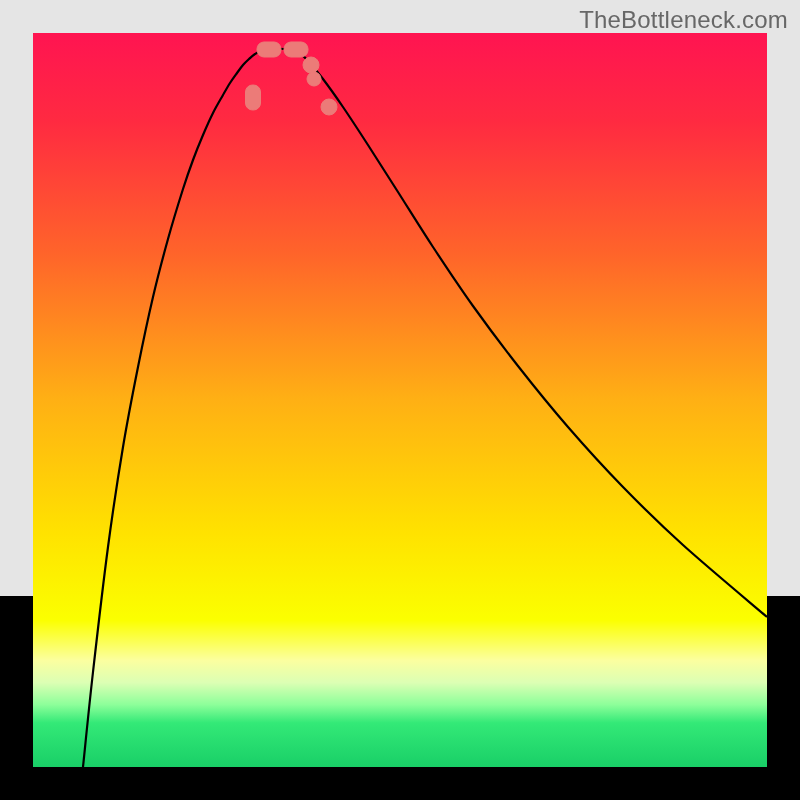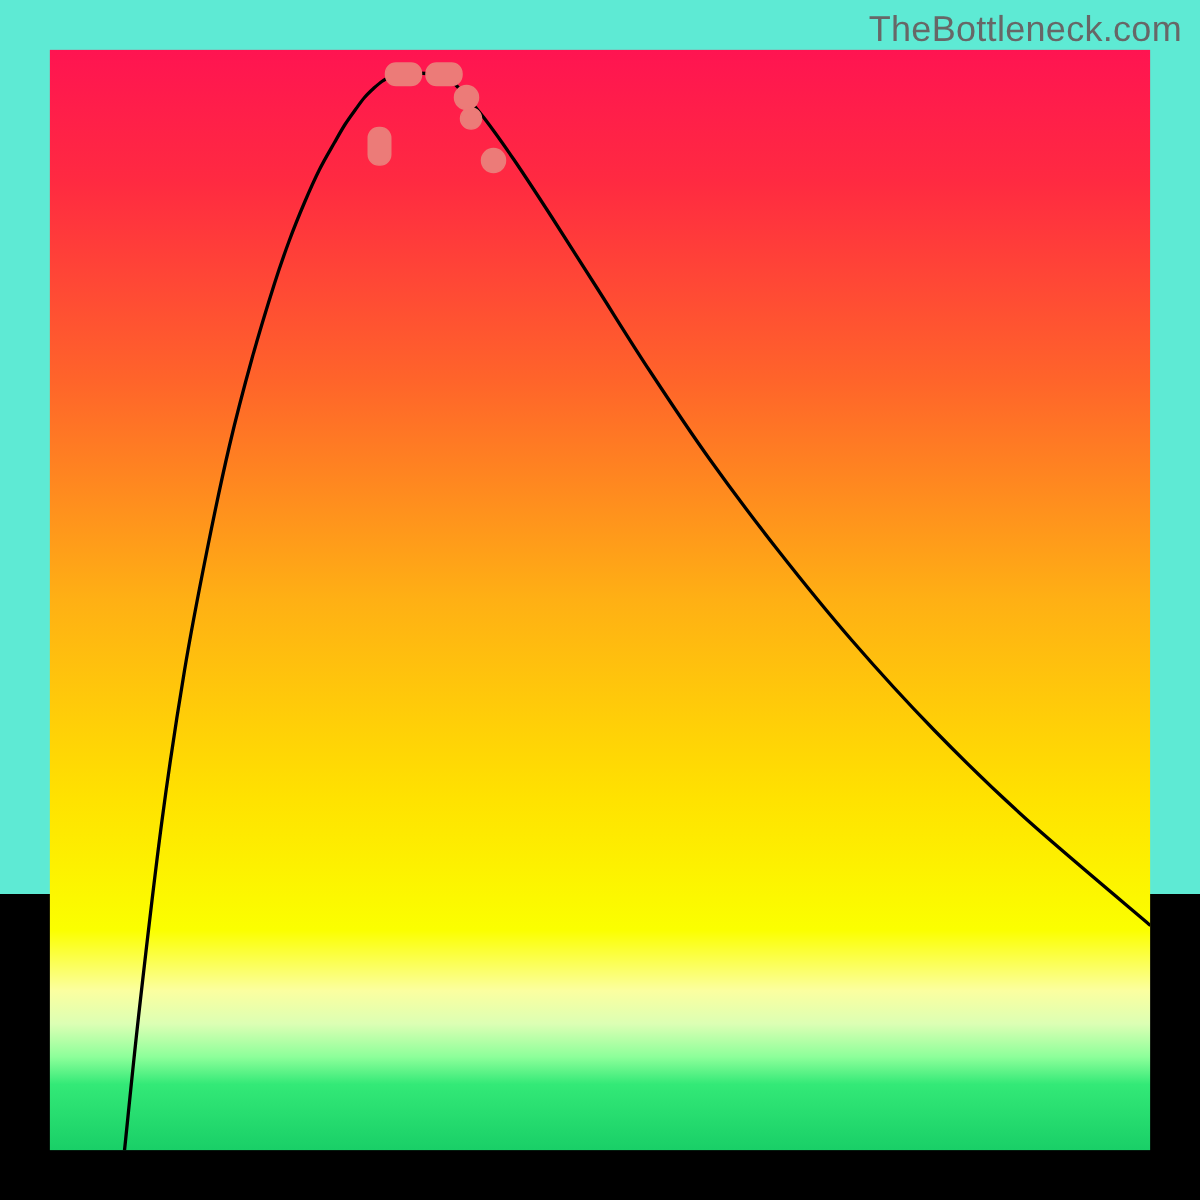--- a/index.html
+++ b/index.html
@@ -9,21 +9,21 @@
     height: 800px;
     background: #000;
     overflow: hidden;
   }
   .frame {
     position: absolute;
     left: 0;
     top: 0;
     width: 800px;
     height: 596px;
-    background: #5eead4;
+    background: #e5e5e5;
   }
   .plot {
     position: absolute;
     left: 33px;
     top: 33px;
     width: 734px;
     height: 734px;
     overflow: hidden;
   }
   .watermark {

